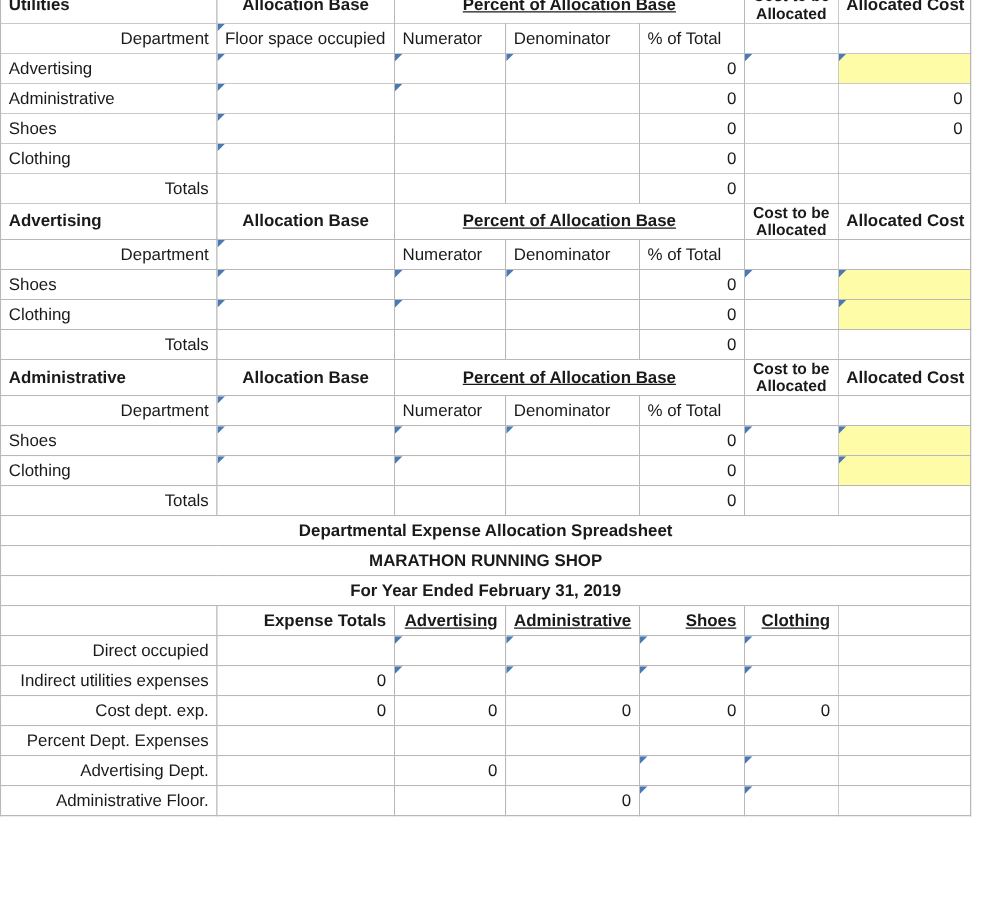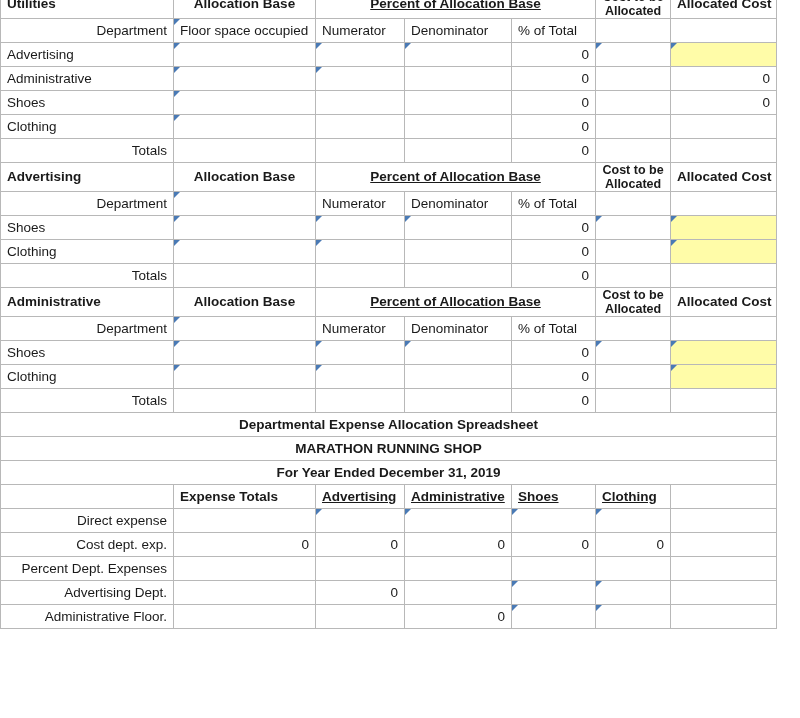--- a/index.html
+++ b/index.html
@@ -116,21 +116,21 @@
     font-weight: bold;
     text-align: center;
     font-size: 13.5px;
     height: 26px;
   }
   td.title-blank { background: #7CA9DF; }
 
   td.colhdr {
     background: #7CA9DF;
     font-weight: bold;
-    text-align: left;
+    text-align: right;
     font-size: 13.5px;
     height: 26px;
   }
   td.colhdr span.ul { text-decoration: underline; }
 </style>
 </head>
 <body>
 
 <div id="sheet-viewport">
   <div id="sheet-scroll">
@@ -311,43 +311,52 @@
         <td></td>
       </tr>
 
       <tr>
         <td class="title" colspan="7">Departmental Expense Allocation Spreadsheet</td>
       </tr>
       <tr>
         <td class="title" colspan="7">MARATHON RUNNING SHOP</td>
       </tr>
       <tr>
-        <td class="title" colspan="7">For Year Ended December 31, 2019</td>
+        <td class="title" colspan="7">For Year Ended February 31, 2019</td>
       </tr>
 
       <tr>
         <td class="title-blank"></td>
         <td class="colhdr"><span>Expense Totals</span></td>
         <td class="colhdr"><span class="ul">Advertising</span></td>
         <td class="colhdr"><span class="ul">Administrative</span></td>
         <td class="colhdr"><span class="ul">Shoes</span></td>
         <td class="colhdr"><span class="ul">Clothing</span></td>
         <td class="title-blank"></td>
       </tr>
 
       <tr>
-        <td class="txt">Direct expense</td>
-        <td class="num"></td>
-        <td class="input"></td>
-        <td class="input"></td>
-        <td class="input"></td>
-        <td class="input"></td>
-        <td></td>
-      </tr>
-
+        <td class="txt">Direct occupied</td>
+        <td class="num"></td>
+        <td class="input"></td>
+        <td class="input"></td>
+        <td class="input"></td>
+        <td class="input"></td>
+        <td></td>
+      </tr>
+
+      <tr>
+        <td class="txt">Indirect utilities expenses</td>
+        <td class="num rule-bottom">0</td>
+        <td class="input rule-bottom"></td>
+        <td class="input rule-bottom"></td>
+        <td class="input rule-bottom"></td>
+        <td class="input rule-bottom"></td>
+        <td></td>
+      </tr>
 
       <tr>
         <td class="txt">Cost dept. exp.</td>
         <td class="num">0</td>
         <td class="num">0</td>
         <td class="num">0</td>
         <td class="num">0</td>
         <td class="num">0</td>
         <td></td>
       </tr>

